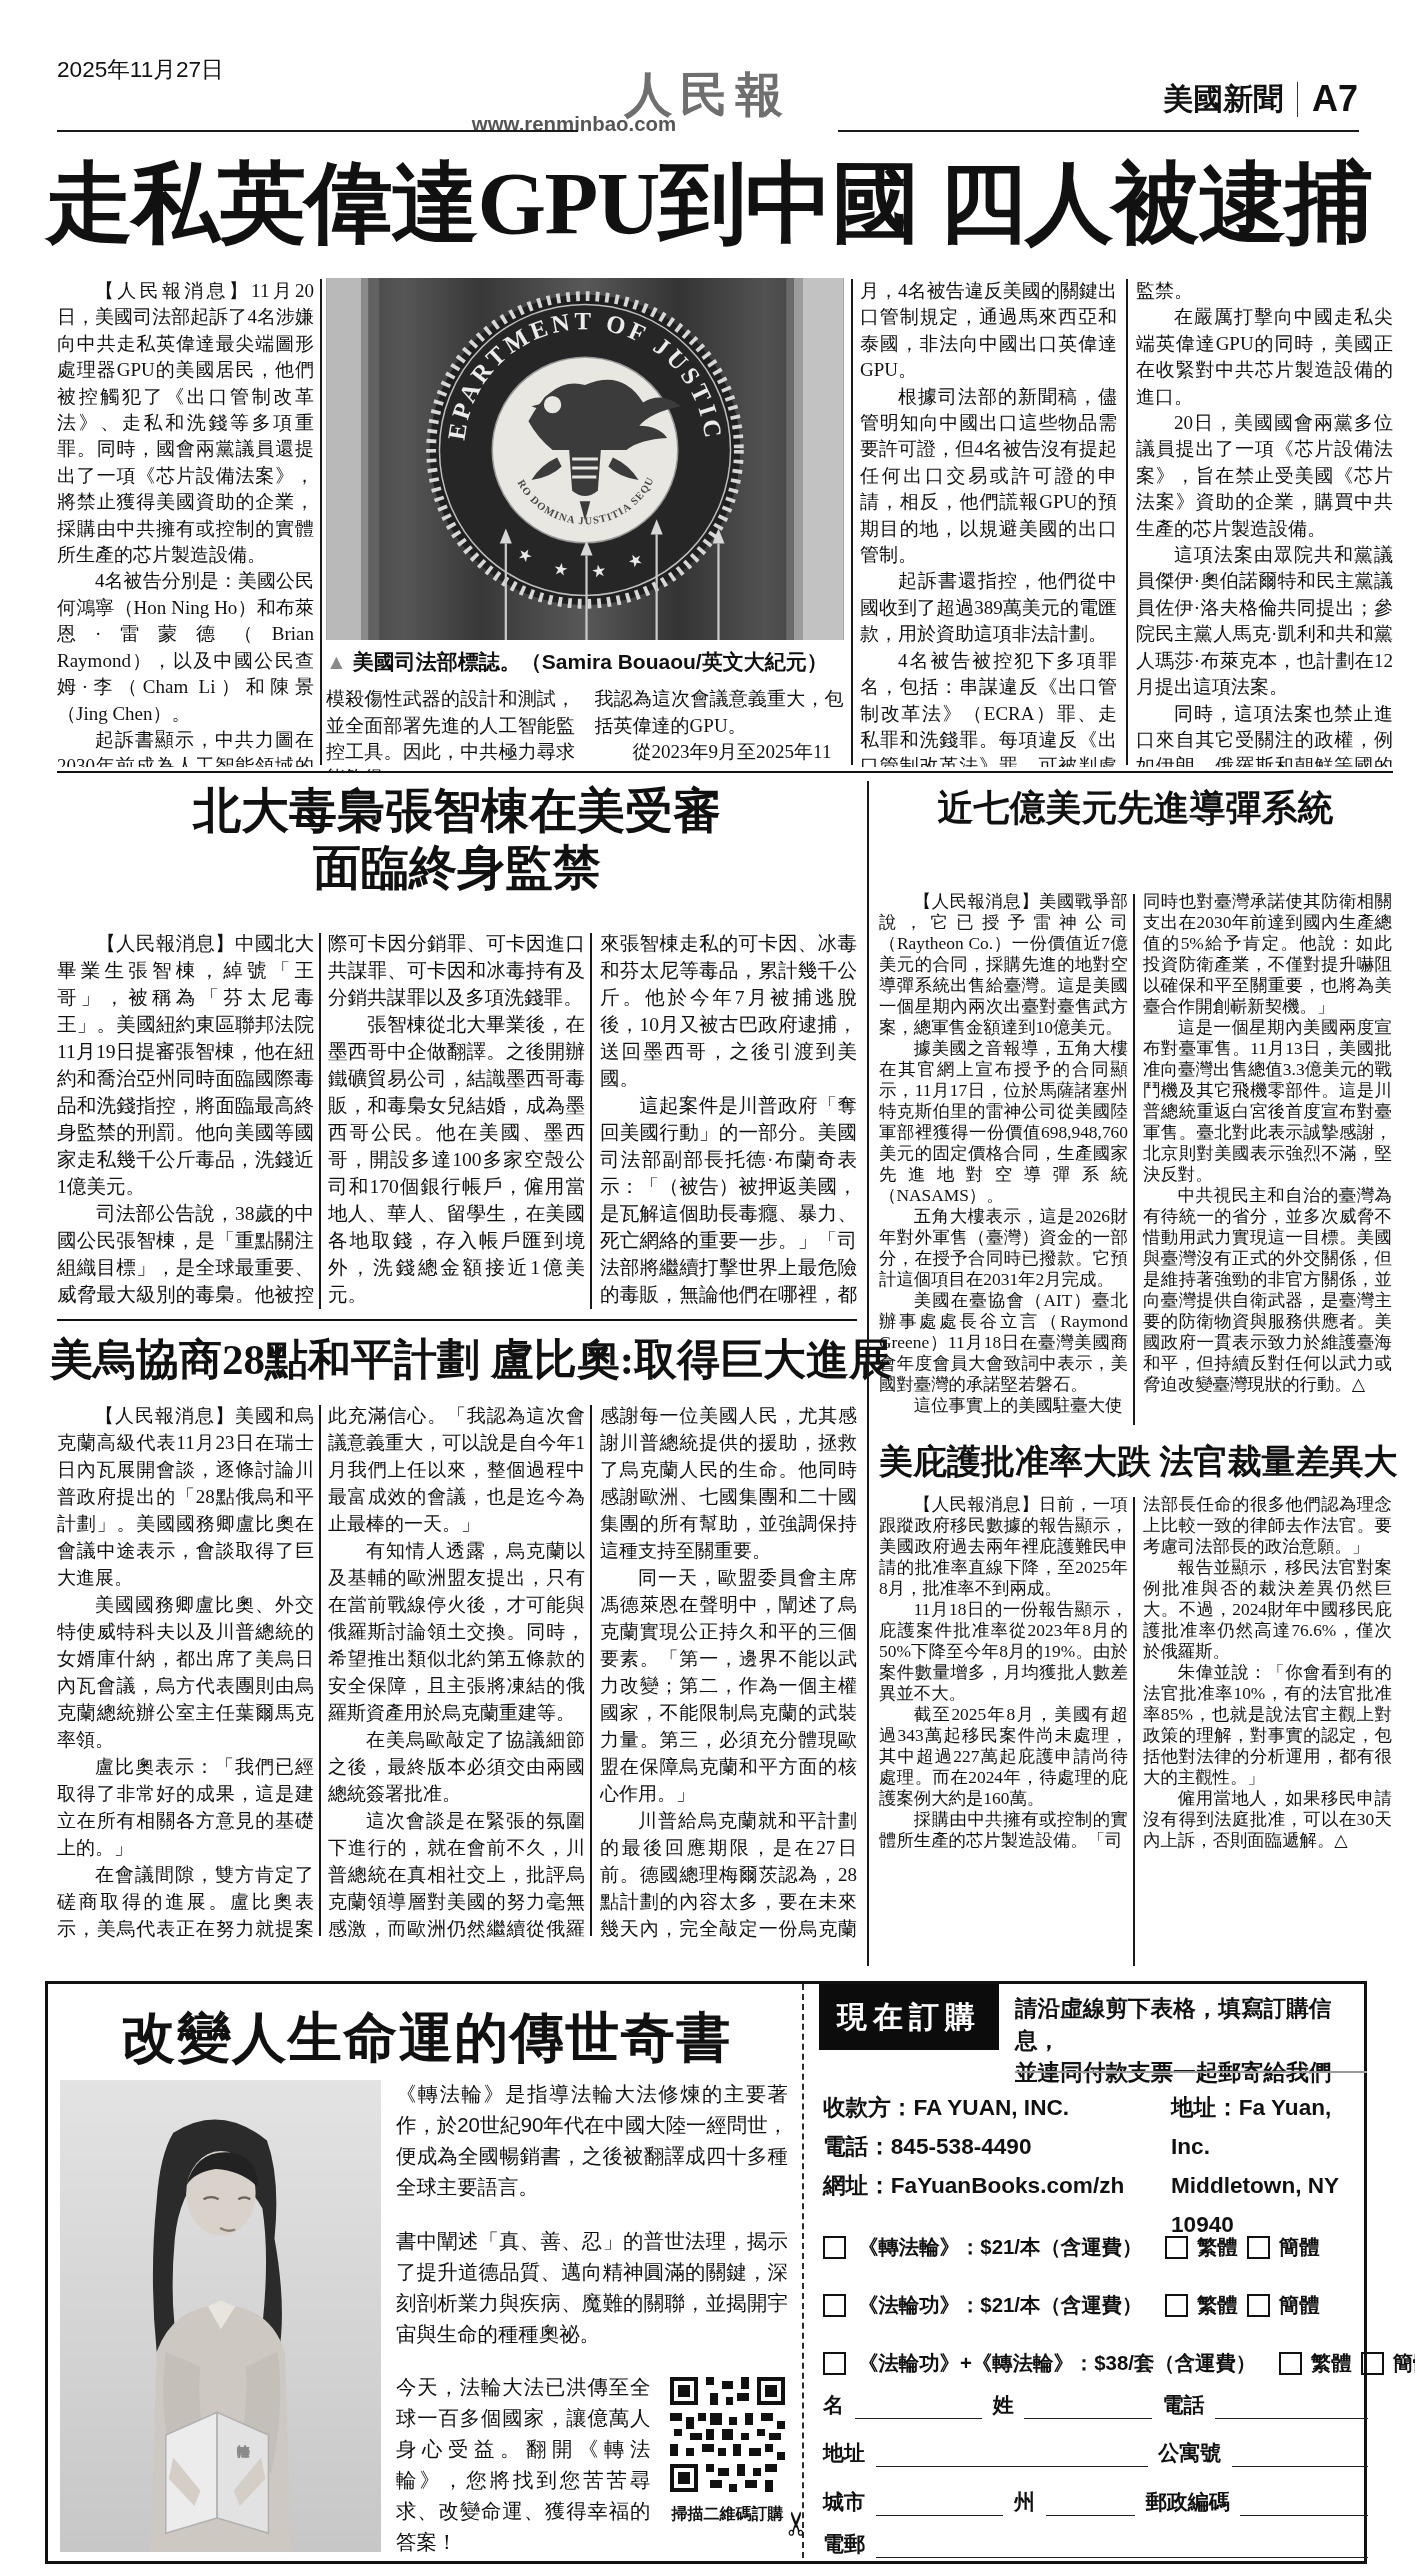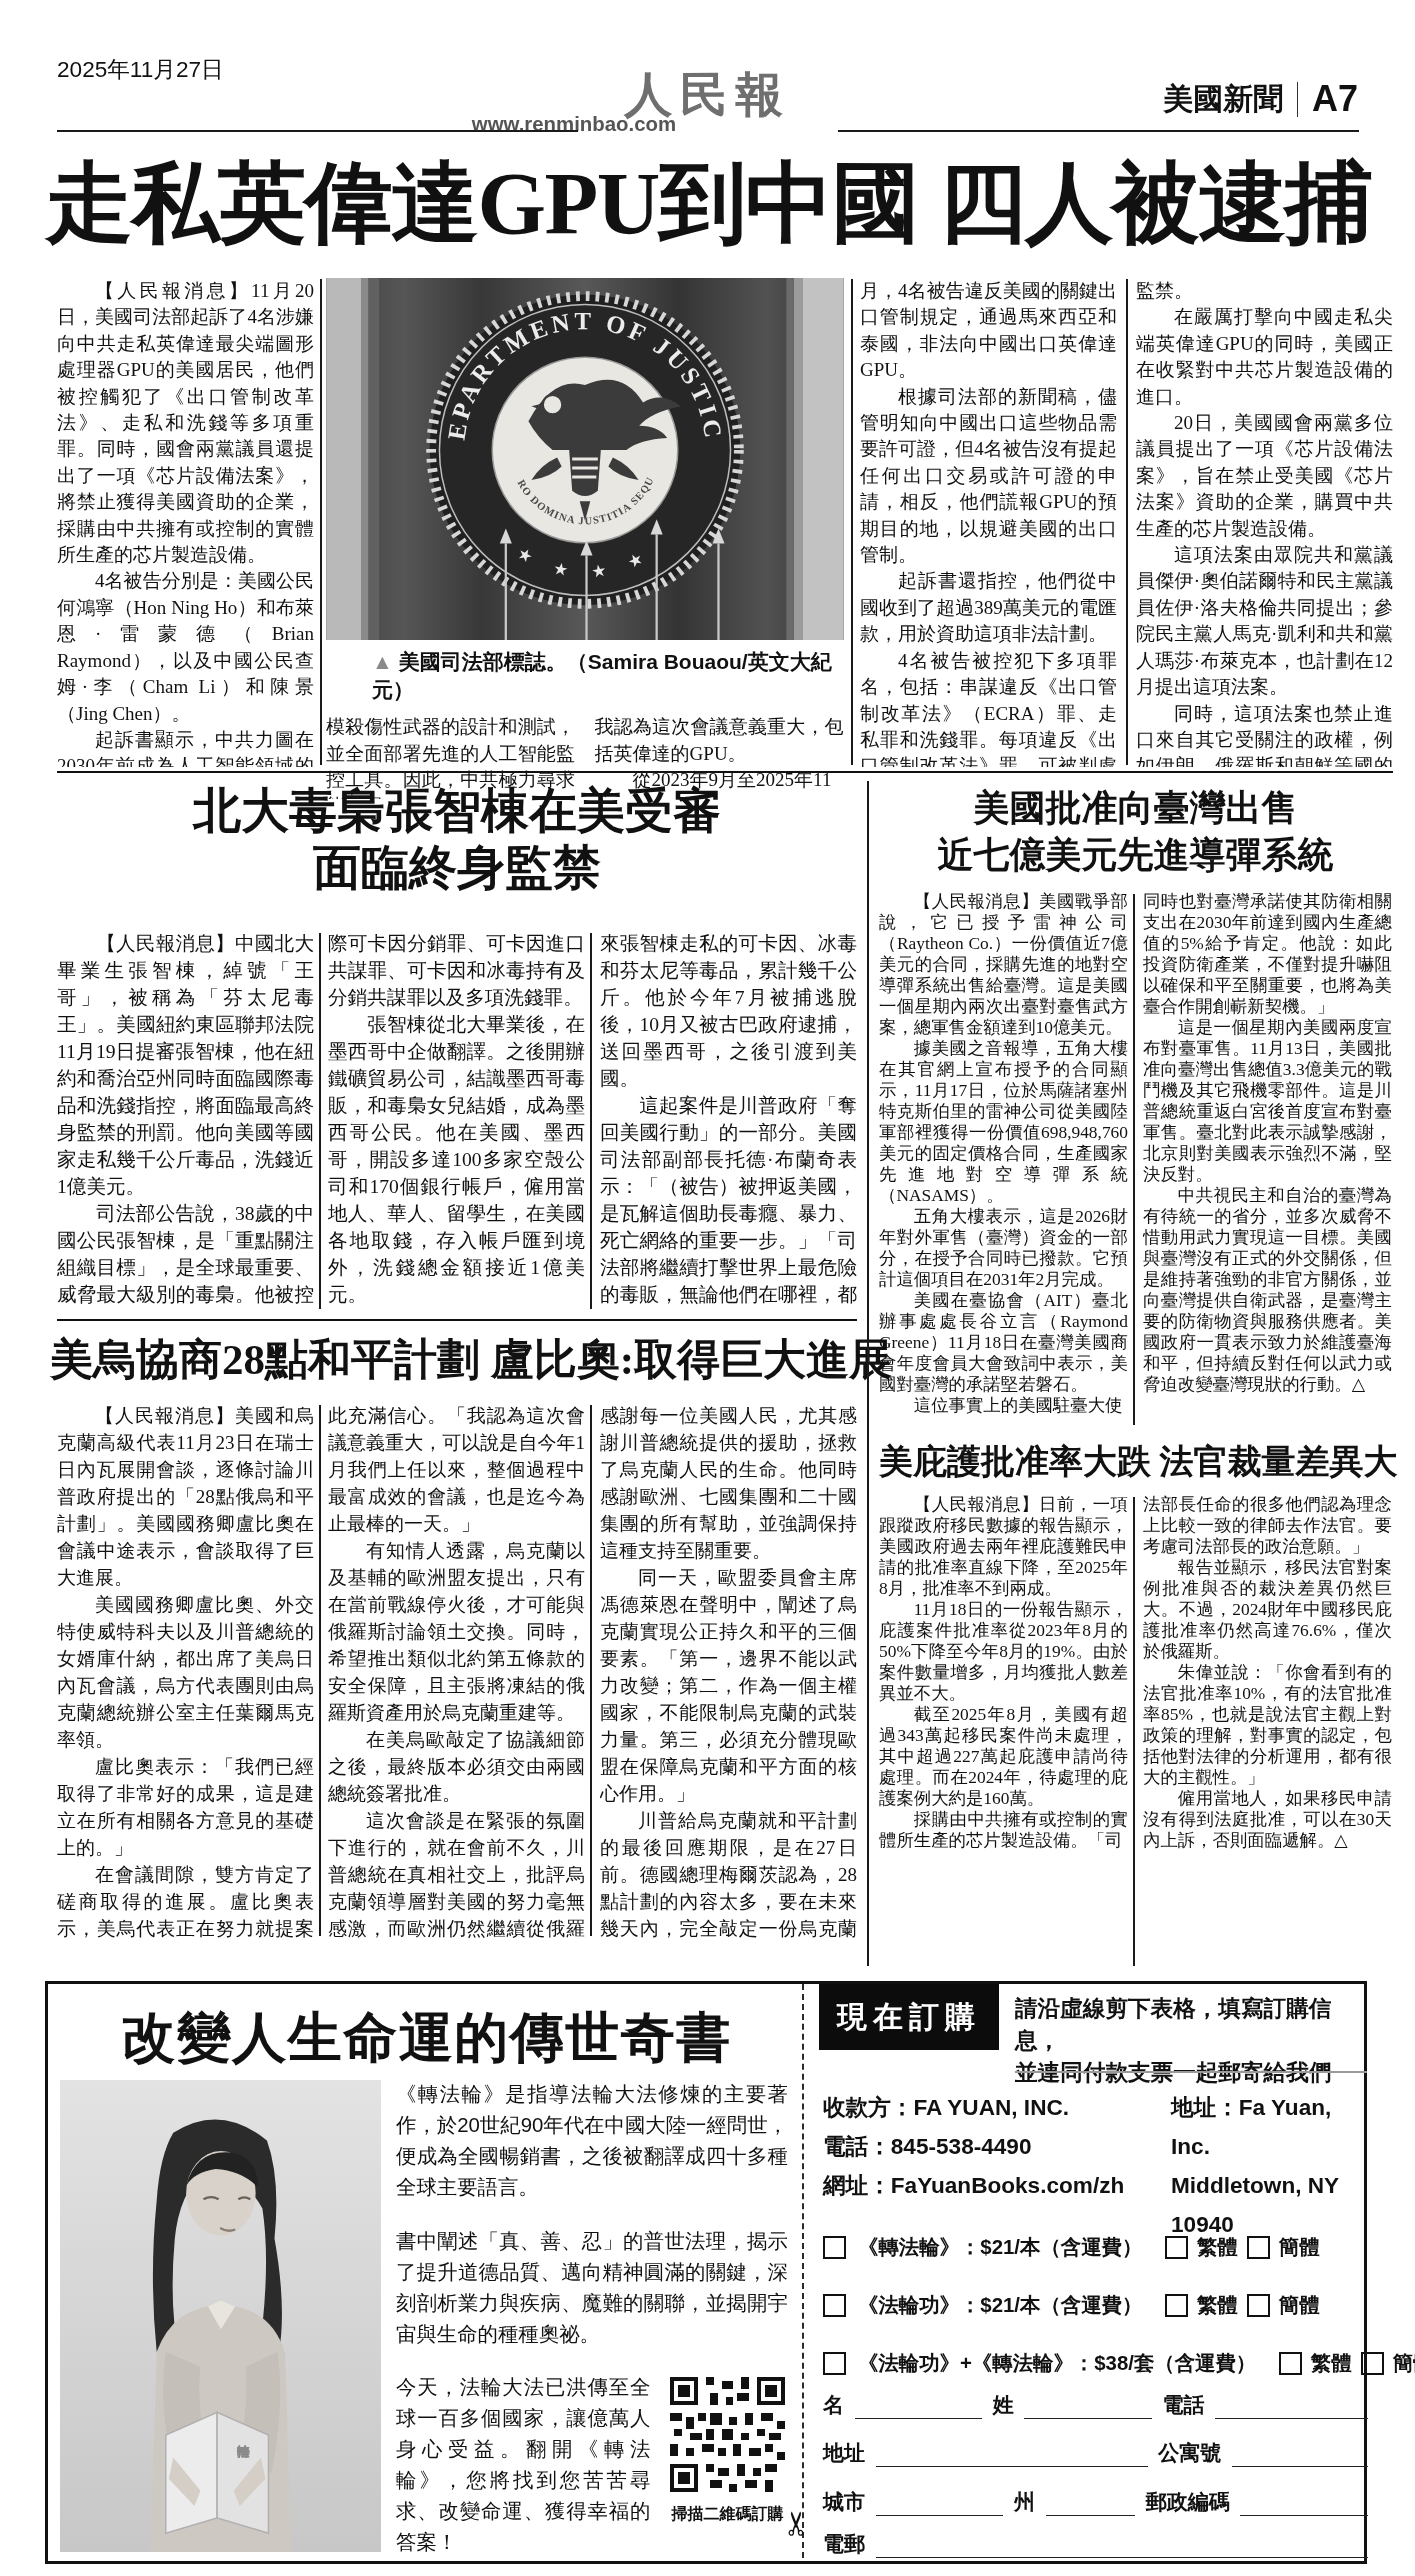--- a/index.html
+++ b/index.html
@@ -24,21 +24,21 @@
                  font-weight:900;letter-spacing:-1.5px;white-space:nowrap;}
   
   .col{position:absolute;text-align:justify;overflow:hidden;}
   .col p{margin:0;text-indent:2em;}
   .col p.c{text-indent:0;}
   .lead-col{width:257px;top:278px;height:489px;font-size:19px;line-height:26.4px;}
   .vrule{position:absolute;width:1.5px;background:#1a1a1a;}
   
   #lead-center{left:326px;top:278px;width:518px;height:489px;}
   #doj-photo{width:518px;height:362px;display:block;}
-  #photo-caption{margin-top:7.5px;font-size:21px;font-weight:700;margin-left:46px;}
+  #photo-caption{margin-top:7.5px;font-size:21px;font-weight:700;}
   #photo-caption .tri{color:#8a8a8a;margin-right:6px;}
   #lead-minis{display:flex;gap:19.6px;margin-top:10.6px;}
   .mini{width:249px;height:85px;font-size:19px;line-height:26.4px;text-align:justify;overflow:hidden;}
   .mini p{margin:0;text-indent:2em;}
   .mini p.c{text-indent:0;}
   
   #rule-lead{left:57px;top:771px;width:1336px;height:2.3px;background:#111;}
   #rule-drug{left:57px;top:1319px;width:800px;height:2.3px;background:#111;}
   
   #drug-title{left:57px;top:782px;width:800px;text-align:center;font-size:48px;line-height:57px;font-weight:900;}
@@ -241,21 +241,20 @@
   <div class="vrule" style="left:590px;top:1405px;height:531px;"></div>
   <div class="col ukr-col" style="left:600px;">
     <p class="c">感謝每一位美國人民，尤其感謝川普總統提供的援助，拯救了烏克蘭人民的生命。他同時感謝歐洲、七國集團和二十國集團的所有幫助，並強調保持這種支持至關重要。</p>
     <p>同一天，歐盟委員會主席馮德萊恩在聲明中，闡述了烏克蘭實現公正持久和平的三個要素。「第一，邊界不能以武力改變；第二，作為一個主權國家，不能限制烏克蘭的武裝力量。第三，必須充分體現歐盟在保障烏克蘭和平方面的核心作用。」</p>
     <p>川普給烏克蘭就和平計劃的最後回應期限，是在27日前。德國總理梅爾茨認為，28點計劃的內容太多，要在未來幾天內，完全敲定一份烏克蘭可以接受的方案，恐怕很難實現，但或許可以邁出關鍵步驟。△</p>
   </div>
 
   <div class="vrule" style="left:867px;top:781px;height:1185px;"></div>
 
   <div class="abs" id="tw-title">
-    <div>美國批准向臺灣出售</div>
     <div>近七億美元先進導彈系統</div>
   </div>
   <div class="col tw-col" style="left:879px;">
     <p>【人民報消息】美國戰爭部說，它已授予雷神公司（Raytheon Co.）一份價值近7億美元的合同，採購先進的地對空導彈系統出售給臺灣。這是美國一個星期內兩次出臺對臺售武方案，總軍售金額達到10億美元。</p>
     <p>據美國之音報導，五角大樓在其官網上宣布授予的合同顯示，11月17日，位於馬薩諸塞州特克斯伯里的雷神公司從美國陸軍部裡獲得一份價值698,948,760美元的固定價格合同，生產國家先進地對空導彈系統（NASAMS）。</p>
     <p>五角大樓表示，這是2026財年對外軍售（臺灣）資金的一部分，在授予合同時已撥款。它預計這個項目在2031年2月完成。</p>
     <p>美國在臺協會（AIT）臺北辦事處處長谷立言（Raymond Greene）11月18日在臺灣美國商會年度會員大會致詞中表示，美國對臺灣的承諾堅若磐石。</p>
     <p>這位事實上的美國駐臺大使</p>
   </div>
   <div class="vrule" style="left:1133px;top:894px;height:531px;"></div>

